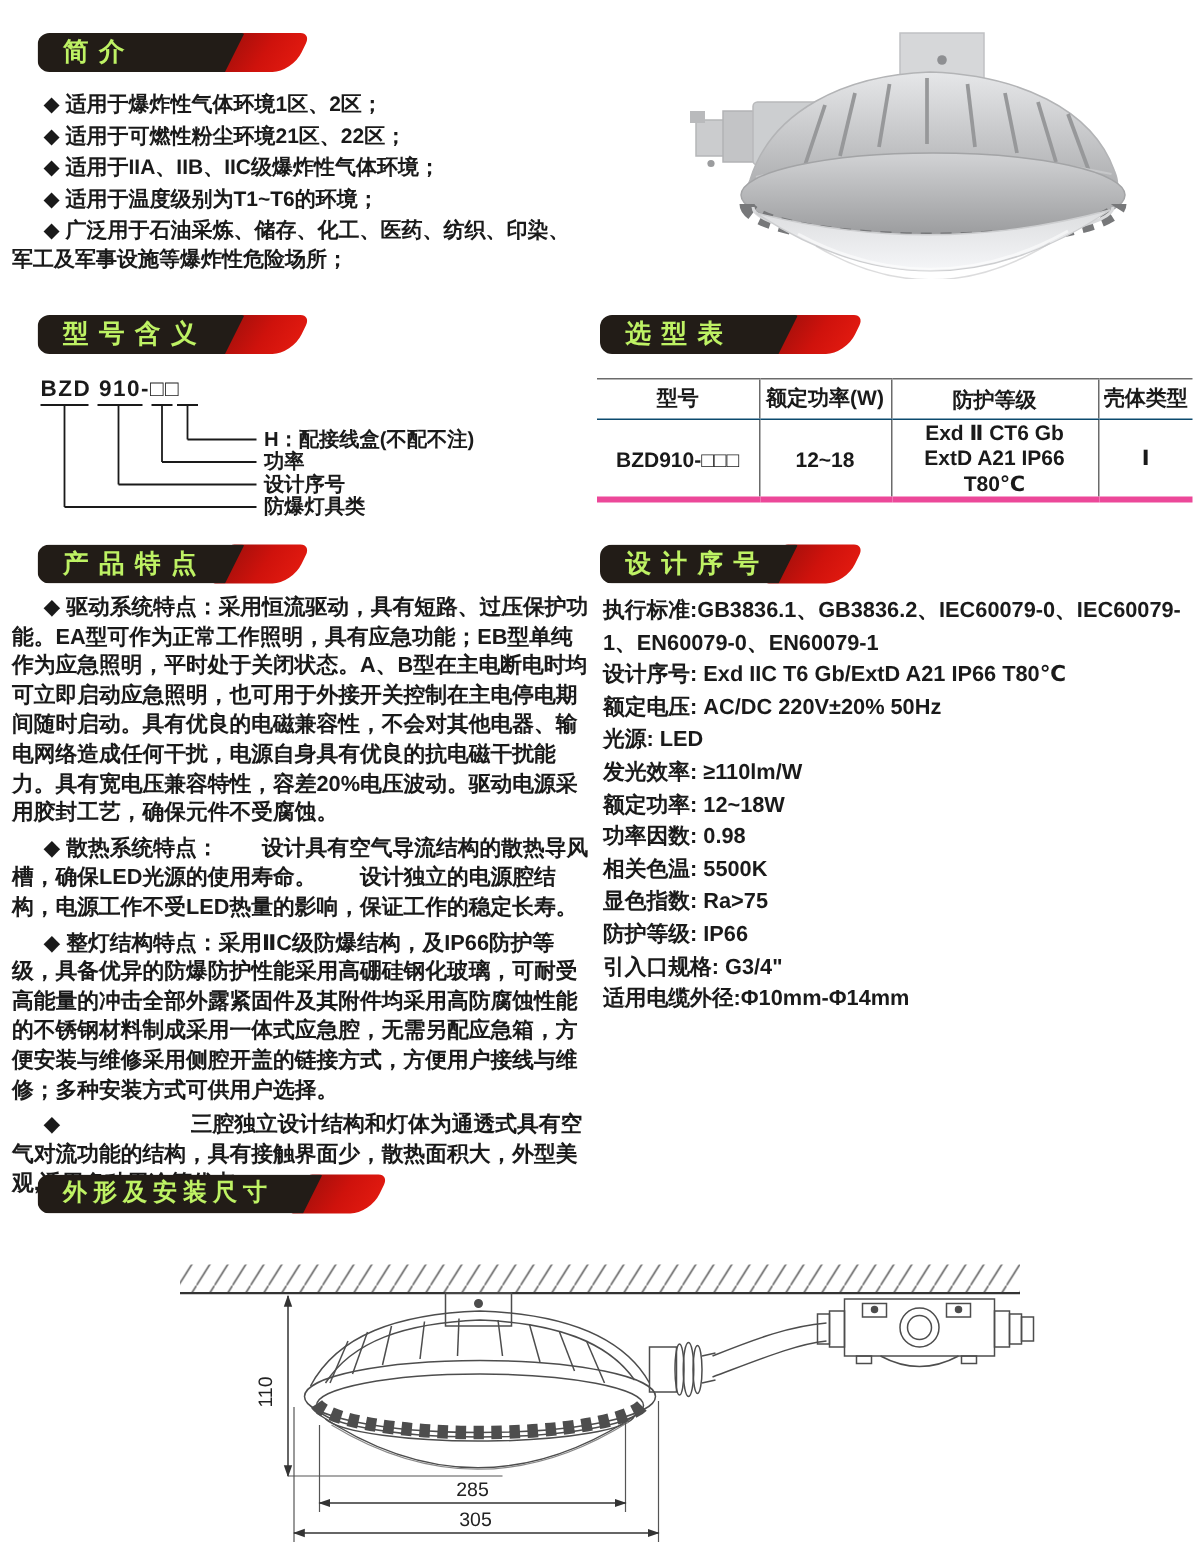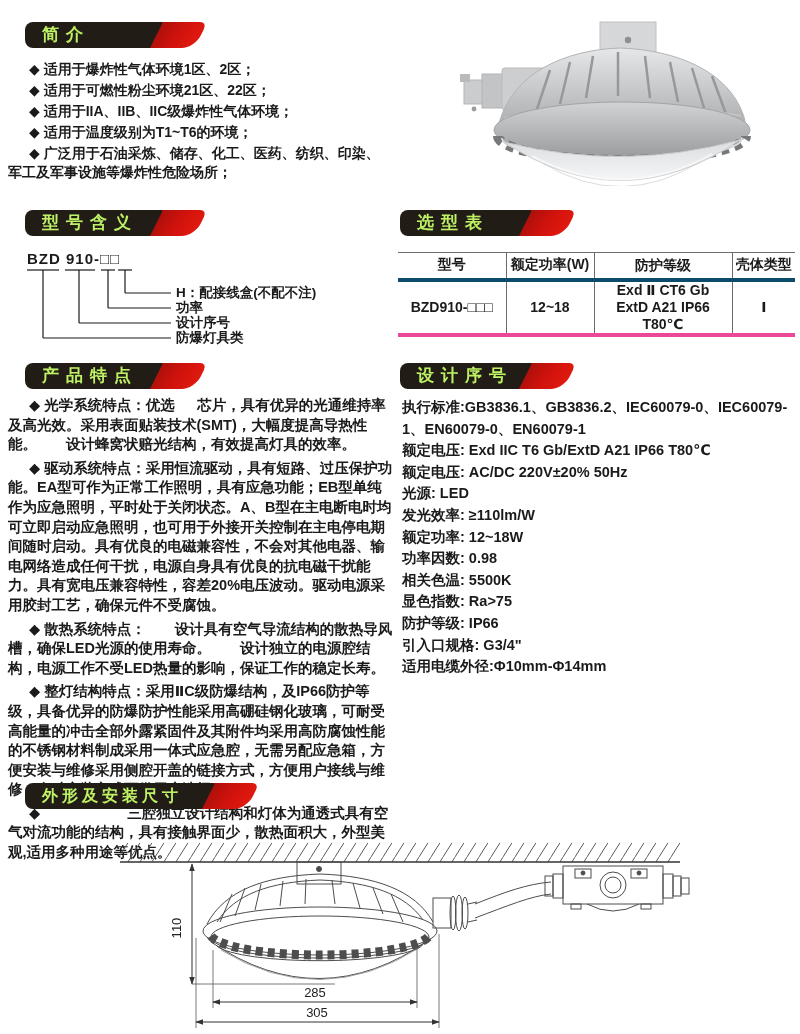--- a/index.html
+++ b/index.html
@@ -33,21 +33,21 @@
   .para { text-indent:21px; margin-bottom:4px; }
   .specs { position:absolute; left:402px; top:397px; width:394px;
     font-size:14.5px; font-weight:bold; line-height:21.6px; }
   .spec-item { }
   
   .sel-table-wrap { position:absolute; left:398px; top:252px; width:397px; }
   table.sel-table { width:100%; border-collapse:collapse; table-layout:fixed;
     font-size:14px; font-weight:bold; color:#1a1a1a; }
   table.sel-table th, table.sel-table td { text-align:center; vertical-align:middle; }
   table.sel-table th { height:27px; font-weight:bold;
-    border-top:1px solid #6b6b6b; border-bottom:4px solid #0c4a6e; }
+    border-top:1px solid #6b6b6b; border-bottom:1px solid #0c4a6e; }
   table.sel-table td { height:53px; border-bottom:4px solid #ec4899; white-space:pre-line; }
   table.sel-table th + th, table.sel-table td + td { border-left:1px solid #6b6b6b; }
   table.sel-table .c1 { width:108px; } table.sel-table .c2 { width:88px; }
   table.sel-table .c3 { width:138px; line-height:17px; } table.sel-table .c4 { width:63px; }
   
   .model-svg { position:absolute; left:25px; top:250px; }
   .photo-svg { position:absolute; left:448px; top:14px; }
   .draw-svg { position:absolute; left:95px; top:838px; }
   svg text { font-family:"Liberation Sans","DejaVu Sans",sans-serif; }
   .svg-label { font-size:13.5px; font-weight:bold; fill:#1a1a1a; }
@@ -185,37 +185,36 @@
   </div>
 
   <div class="banner" style="left:25px;top:363px;width:176px">
     <div class="banner-red"></div>
     <div class="banner-black">
       <span>产品特点</span>
     </div>
   </div>
 
   <div class="features">
-    <div class="para">◆ 光学系统特点：优选 　 芯片，具有优异的光通维持率及高光效。采用表面贴装技术(SMT)，大幅度提高导热性能。　　设计蜂窝状赔光结构，有效提高灯具的效率。</div>
     <div class="para">◆ 驱动系统特点：采用恒流驱动，具有短路、过压保护功能。EA型可作为正常工作照明，具有应急功能；EB型单纯作为应急照明，平时处于关闭状态。A、B型在主电断电时均可立即启动应急照明，也可用于外接开关控制在主电停电期间随时启动。具有优良的电磁兼容性，不会对其他电器、输电网络造成任何干扰，电源自身具有优良的抗电磁干扰能力。具有宽电压兼容特性，容差20%电压波动。驱动电源采用胶封工艺，确保元件不受腐蚀。</div>
     <div class="para">◆ 散热系统特点：　　设计具有空气导流结构的散热导风槽，确保LED光源的使用寿命。　　设计独立的电源腔结构，电源工作不受LED热量的影响，保证工作的稳定长寿。</div>
     <div class="para">◆ 整灯结构特点：采用ⅡC级防爆结构，及IP66防护等级，具备优异的防爆防护性能采用高硼硅钢化玻璃，可耐受高能量的冲击全部外露紧固件及其附件均采用高防腐蚀性能的不锈钢材料制成采用一体式应急腔，无需另配应急箱，方便安装与维修采用侧腔开盖的链接方式，方便用户接线与维修；多种安装方式可供用户选择。</div>
     <div class="para">◆　　　　　　三腔独立设计结构和灯体为通透式具有空气对流功能的结构，具有接触界面少，散热面积大，外型美观,适用多种用途等优点。</div>
   </div>
 
   <div class="banner" style="left:400px;top:363px;width:170px">
     <div class="banner-red"></div>
     <div class="banner-black">
       <span>设计序号</span>
     </div>
   </div>
 
   <div class="specs">
     <div class="spec-item">执行标准:GB3836.1、GB3836.2、IEC60079-0、IEC60079-1、EN60079-0、EN60079-1</div>
-    <div class="spec-item">额定电压: Exd IIC T6 Gb/ExtD A21 IP66 T80℃</div>
+    <div class="spec-item">设计序号: Exd IIC T6 Gb/ExtD A21 IP66 T80℃</div>
     <div class="spec-item">额定电压: AC/DC 220V±20%  50Hz</div>
     <div class="spec-item">光源: LED</div>
     <div class="spec-item">发光效率: ≥110lm/W</div>
     <div class="spec-item">额定功率: 12~18W</div>
     <div class="spec-item">功率因数: 0.98</div>
     <div class="spec-item">相关色温: 5500K</div>
     <div class="spec-item">显色指数: Ra&gt;75</div>
     <div class="spec-item">防护等级: IP66</div>
     <div class="spec-item">引入口规格: G3/4"</div>
     <div class="spec-item">适用电缆外径:Φ10mm-Φ14mm</div>

